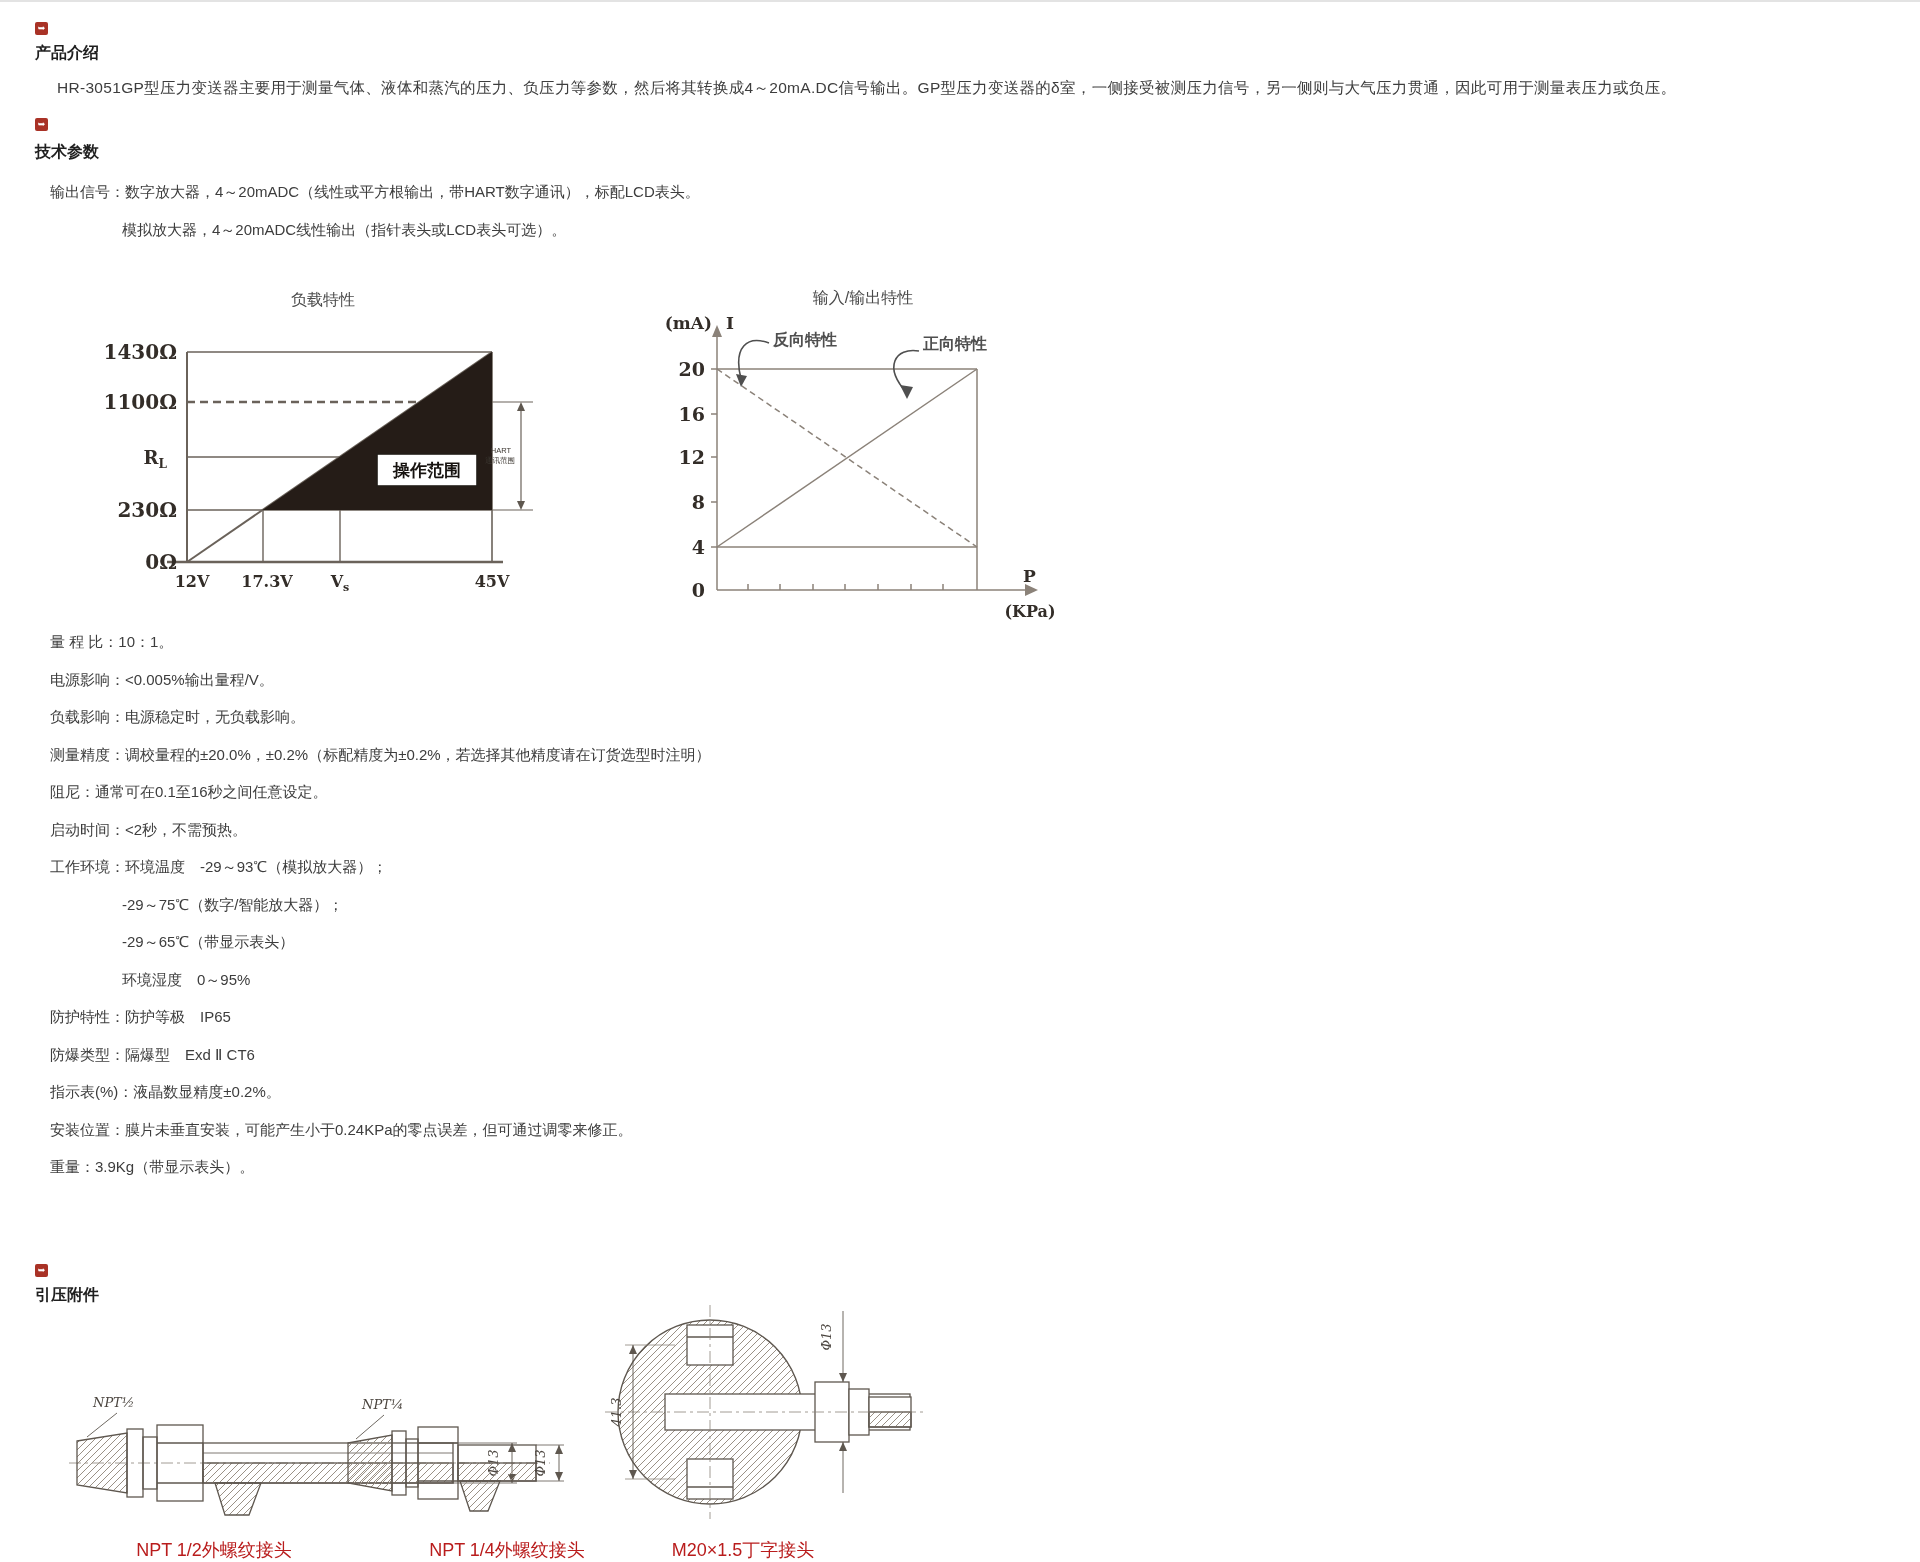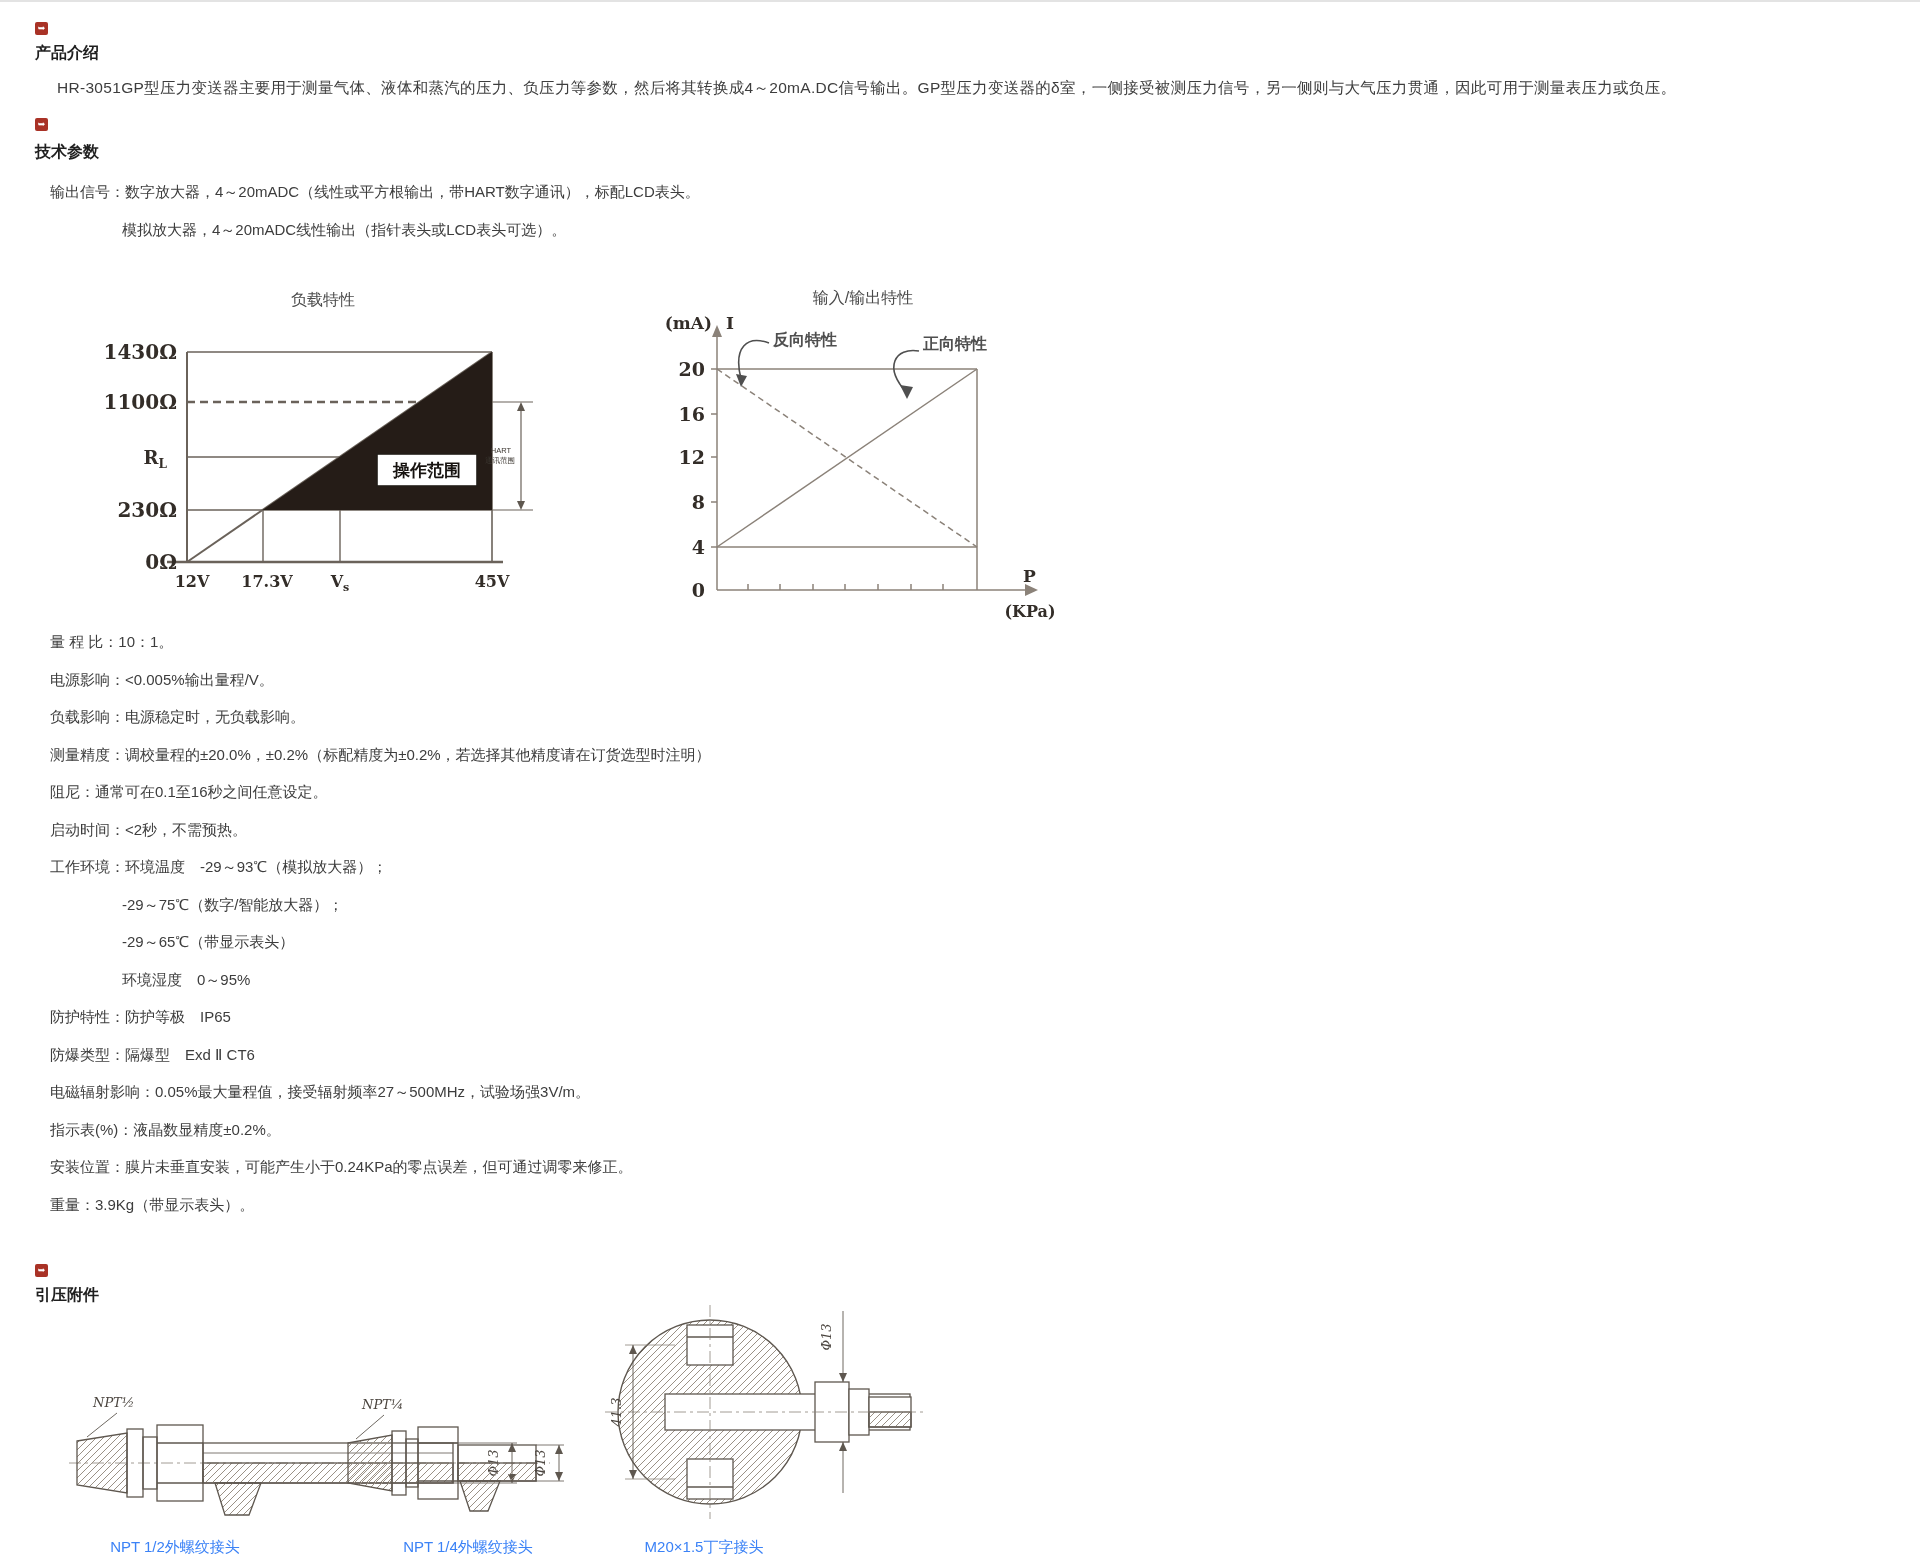--- a/index.html
+++ b/index.html
@@ -12,21 +12,21 @@
   .techlines,.speclist{position:absolute;left:50px;}
   .spec-line{height:37.5px;display:flex;align-items:center;font-size:15px;color:#3d3d3d;white-space:nowrap;}
   .ind{margin-left:72px;}
   svg{position:absolute;}
   .ct{font-family:"Liberation Sans",sans-serif;font-size:16px;fill:#4a4a4a;}
   .num{font-family:"DejaVu Serif",serif;font-weight:bold;fill:#332d28;}
   .serieslab{font-family:"Liberation Sans",sans-serif;font-size:16px;font-weight:bold;fill:#4f4f4f;}
   .tiny{font-family:"Liberation Sans",sans-serif;font-size:7.5px;fill:#3a352f;}
   .oplabel{font-family:"Liberation Sans",sans-serif;font-size:17px;font-weight:bold;fill:#171310;}
   .draw-label{font-family:"DejaVu Serif",serif;font-style:italic;font-size:13px;fill:#4a443e;}
-  .fit-caption{position:absolute;font-size:15px;color:#3b82f6;white-space:nowrap;transform:translateX(-50%);}
+  .fit-caption{position:absolute;font-size:18px;color:#b91c1c;white-space:nowrap;transform:translateX(-50%);margin-left:39px;}
 </style>
 </head>
 <body>
 
 <div id="page">
 
   <div class="bullet" style="left:35px;top:20px">
       <span>➥</span>
     </div>
   <div class="h1" style="left:35px;top:41px">产品介绍</div>
@@ -139,21 +139,20 @@
     <div class="spec-line">负载影响：电源稳定时，无负载影响。</div>
     <div class="spec-line">测量精度：调校量程的±20.0%，±0.2%（标配精度为±0.2%，若选择其他精度请在订货选型时注明）</div>
     <div class="spec-line">阻尼：通常可在0.1至16秒之间任意设定。</div>
     <div class="spec-line">启动时间：&lt;2秒，不需预热。</div>
     <div class="spec-line">工作环境：环境温度　-29～93℃（模拟放大器）；</div>
     <div class="spec-line ind">-29～75℃（数字/智能放大器）；</div>
     <div class="spec-line ind">-29～65℃（带显示表头）</div>
     <div class="spec-line ind">环境湿度　0～95%</div>
     <div class="spec-line">防护特性：防护等极　IP65</div>
     <div class="spec-line">防爆类型：隔爆型　Exd Ⅱ CT6</div>
-    <div class="spec-line">电磁辐射影响：0.05%最大量程值，接受辐射频率27～500MHz，试验场强3V/m。</div>
     <div class="spec-line">指示表(%)：液晶数显精度±0.2%。</div>
     <div class="spec-line">安装位置：膜片未垂直安装，可能产生小于0.24KPa的零点误差，但可通过调零来修正。</div>
     <div class="spec-line">重量：3.9Kg（带显示表头）。</div>
   </div>
 
   <div class="bullet" style="left:35px;top:1262px">
       <span>➥</span>
     </div>
   <div class="h1" style="left:35px;top:1283px">引压附件</div>
 

